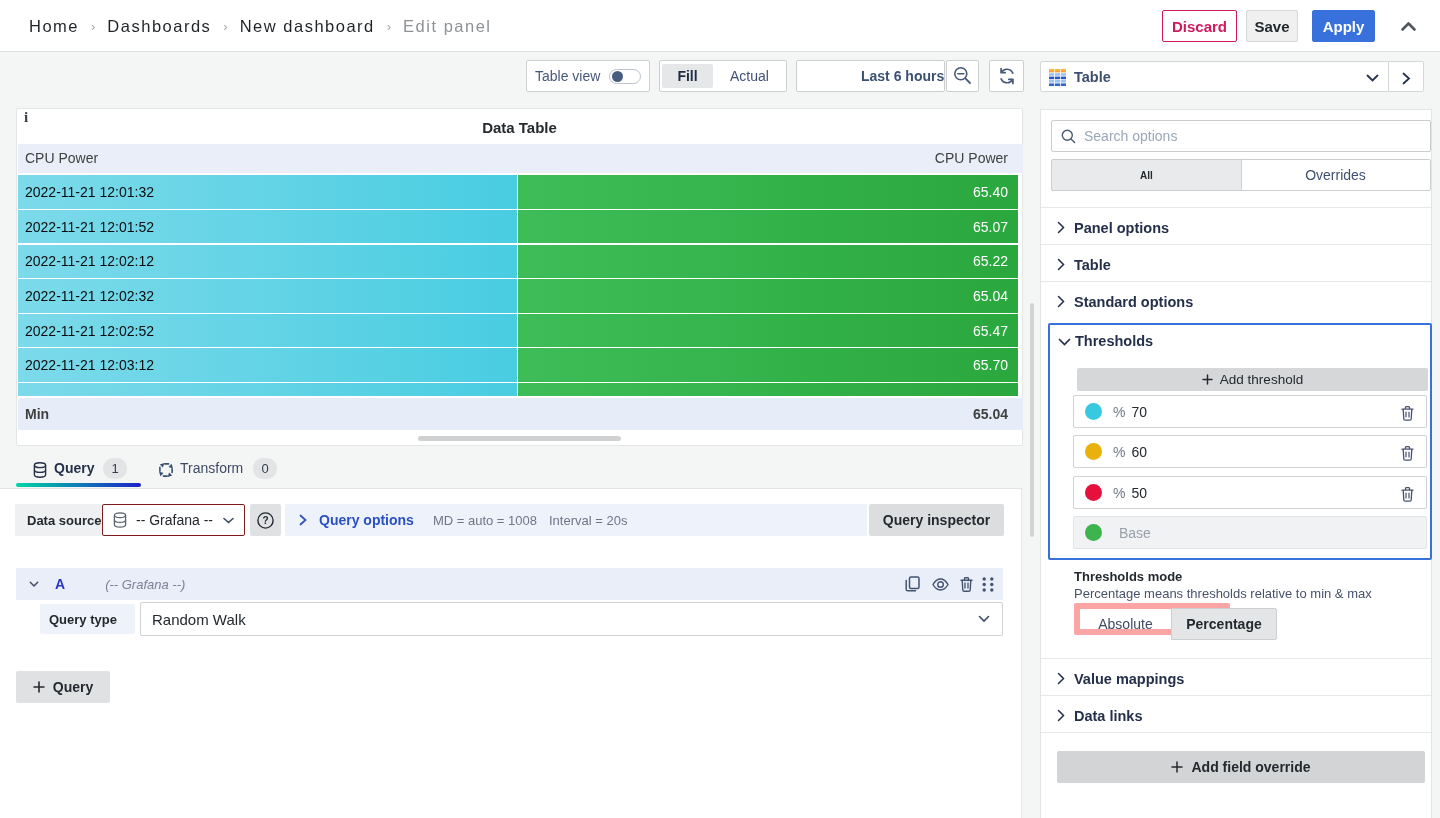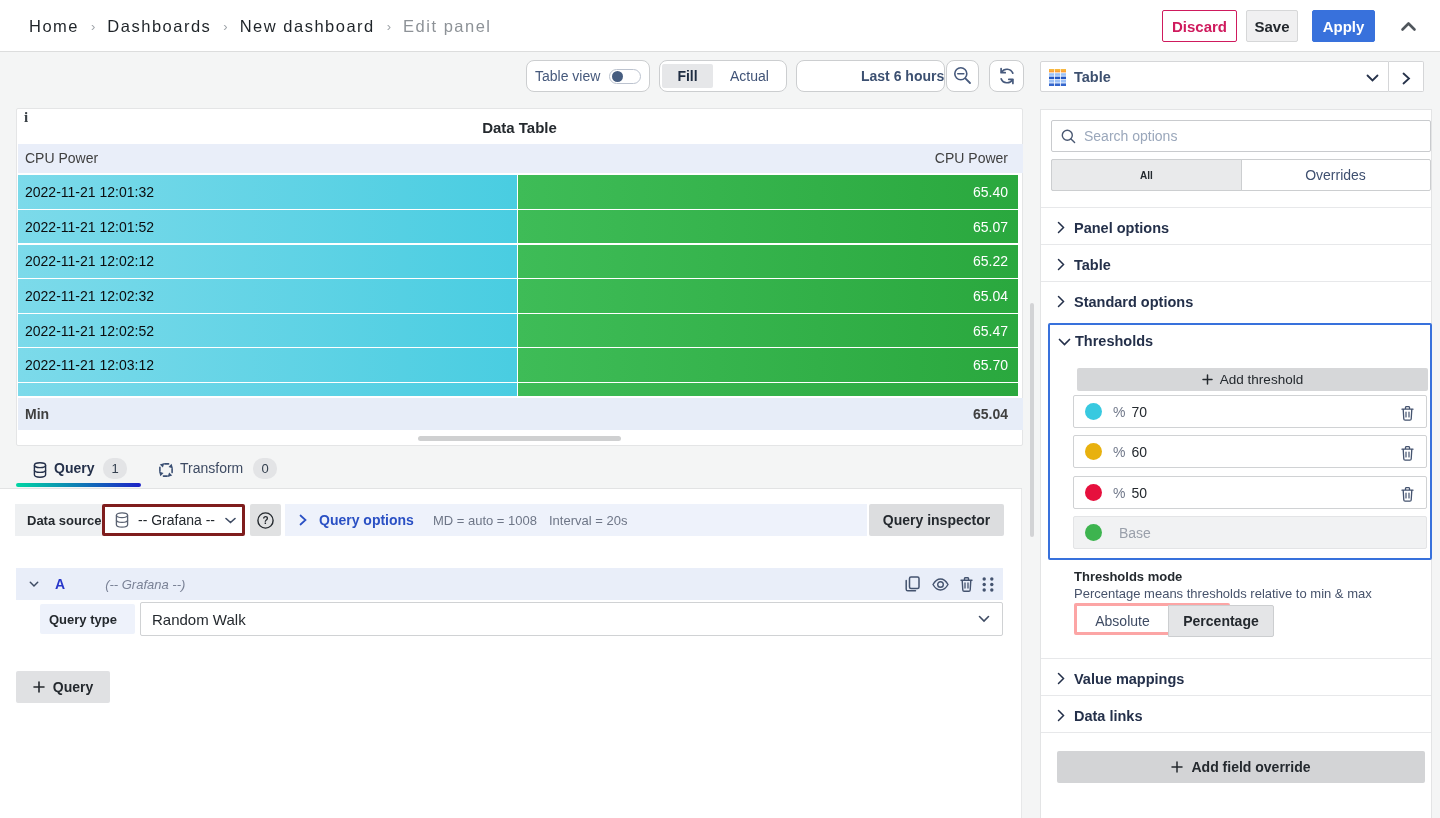--- a/index.html
+++ b/index.html
@@ -11,21 +11,21 @@
   #header { position:absolute; left:0; top:0; width:1440px; height:52px; background:#fff; border-bottom:1px solid #dcdddd; }
   .crumbs { position:absolute; left:29px; top:0; height:52px; display:flex; align-items:center; font-size:16.5px; letter-spacing:1.5px; color:#1f2429; }
   .crumbs .sep { color:#9fa4a9; margin:0 12px; font-size:13px; letter-spacing:0; }
   .crumbs .muted { color:#8d9297; }
   .hbtn { position:absolute; top:10px; height:32px; border-radius:2px; font-size:15px; font-weight:700; display:flex; align-items:center; justify-content:center; }
   #btn-discard { left:1162px; width:75px; border:1px solid #cf1a5d; color:#cf1a5d; background:#fff; }
   #btn-save { left:1246px; width:52px; border:1px solid #d6d7d8; color:#24292e; background:#f0f0f1; }
   #btn-apply { left:1312px; width:63px; border:1px solid #3871dc; color:#fff; background:#3871dc; }
 
   
-  .tbox { position:absolute; top:60px; height:32px; background:#fff; border:1px solid #ccced0; border-radius:8px; display:flex; align-items:center; color:#46597c; font-size:14px; white-space:nowrap;text-align:center; }
+  .tbox { position:absolute; top:60px; height:32px; background:#fff; border:1px solid #ccced0; border-radius:2px; display:flex; align-items:center; color:#46597c; font-size:14px; white-space:nowrap;text-align:center; }
 
   
   #panel { position:absolute; left:16px; top:108px; width:1007px; height:338px; background:#fff; border:1px solid #e4e5e6; border-radius:2px; }
   #panel .ptitle { position:absolute; left:0; right:0; top:10px; text-align:center; font-size:15px; font-weight:700; color:#24292e; }
   #panel .pinfo { position:absolute; left:7px; top:0px; font-family:"Liberation Serif", serif; font-weight:700; font-size:15px; color:#3a4147; }
   .trow { position:absolute; left:1px; width:1005px; }
   .cellL { position:absolute; left:0; width:499px; height:100%; }
   .cellR { position:absolute; left:500px; width:505px; height:100%; }
   .thdr { background:#e9eef9; color:#404040; font-size:14px; }
   .tcell-text { position:absolute; top:50%; transform:translateY(-50%); }
@@ -206,21 +206,21 @@
     </svg>
   <span class="abs" style="left:180px;top:8px;font-size:14px;color:#3e4b63;">Transform</span>
   <span class="abs" style="left:253px;top:6px;width:24px;height:21px;background:#e3e4e6;border-radius:10px;text-align:center;font-size:13px;color:#34404f;line-height:21px;">0</span>
   <div class="abs" style="left:16px;top:31px;width:125px;height:4px;border-radius:2px;background:linear-gradient(90deg,#00d6a4,#1d22c7);"></div>
 </div>
 <div id="tabline"></div>
 
 <div id="querybody">
 
   <div class="abs" style="left:15px;top:15px;height:32px;background:#eef0f2;display:flex;align-items:center;padding:0 12px;font-size:13px;font-weight:700;color:#24292e;">Data source</div>
-  <div class="abs" style="left:102px;top:15px;width:143px;height:32px;border:3px solid #7f1d1d;border-radius:2px;background:#fff;display:flex;align-items:center;">
+  <div class="abs" style="left:102px;top:15px;width:143px;height:32px;border:1px solid #7f1d1d;border-radius:2px;background:#fff;display:flex;align-items:center;">
     <svg style="margin-left:9px" width="16" height="16" viewBox="0 0 14 16">
         <ellipse cx="7" cy="3.2" rx="5.6" ry="2.4" stroke="#5a6272" stroke-width="1.3" fill="none"></ellipse>
         <path d="M1.4 3.2 V12.8 C1.4 14.1 3.9 15.2 7 15.2 C10.1 15.2 12.6 14.1 12.6 12.8 V3.2" stroke="#5a6272" stroke-width="1.3" fill="none"></path>
         <path d="M1.4 8 C1.4 9.3 3.9 10.4 7 10.4 C10.1 10.4 12.6 9.3 12.6 8" stroke="#5a6272" stroke-width="1.3" fill="none"></path>
       </svg>
     <span style="margin-left:8px;font-size:14px;color:#24292e;">-- Grafana --</span>
     <svg style="margin-left:10px" width="11" height="7" viewBox="0 0 11 7">
         <path d="M1 1.5 L5.5 5.5 L10 1.5" stroke="#3e4b63" stroke-width="1.6" fill="none" stroke-linecap="round"></path>
       </svg>
   </div>
@@ -398,21 +398,21 @@
         </svg>
       </div>
     <div class="thr-row base" style="top:191px;">
         <span class="dot" style="background:#3db44f"></span>
         <span style="margin-left:17px;font-size:14px;color:#9aa0ab;">Base</span>
       </div>
   </div>
 
   <span class="abs" style="left:33px;top:459px;font-size:13px;font-weight:700;color:#24292e;">Thresholds mode</span>
   <span class="abs" style="left:33px;top:476px;font-size:13px;color:#47536b;">Percentage means thresholds relative to min &amp; max</span>
-  <div class="abs" style="left:33px;top:493px;width:156px;height:32px;border:3px solid #fca5a5;border-radius:2px;background:#fff;">
+  <div class="abs" style="left:33px;top:493px;width:156px;height:32px;border:6px solid #fca5a5;border-radius:2px;background:#fff;">
     <div style="position:absolute;left:0;top:0;width:91px;height:30px;display:flex;align-items:center;justify-content:center;font-size:14px;color:#3e4b63;">Absolute</div>
     <div style="position:absolute;left:91px;top:-1px;width:106px;height:32px;background:#e4e5e7;border:1px solid #ccced0;border-radius:0 2px 2px 0;display:flex;align-items:center;justify-content:center;font-size:14px;font-weight:700;color:#24292e;">Percentage</div>
   </div>
   <div class="abs" style="left:0;top:548px;width:390px;border-top:1px solid #e7e8ea;">
     <div class="acc-row">
       <svg class="chev" width="8" height="13" viewBox="0 0 8 13">
           <path d="M1.5 1.5 L6.5 6.5 L1.5 11.5" stroke="#24304a" stroke-width="1.5" fill="none" stroke-linecap="round"></path>
         </svg>
       <span class="lbl">Value mappings</span>
     </div>

